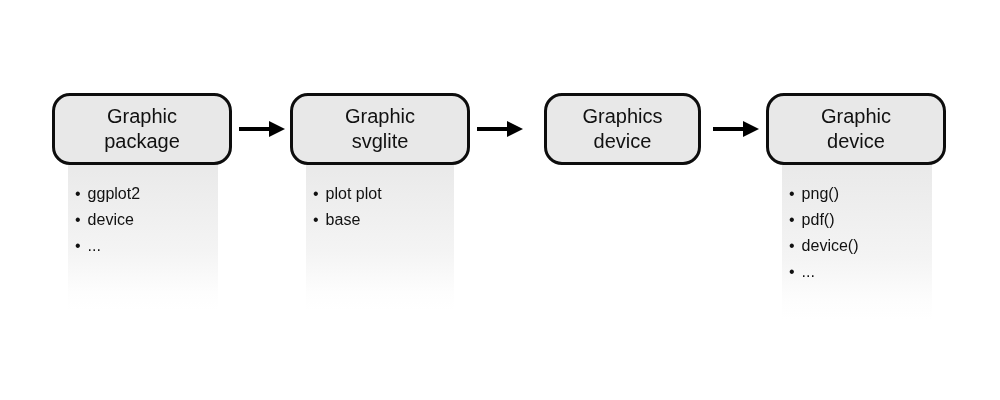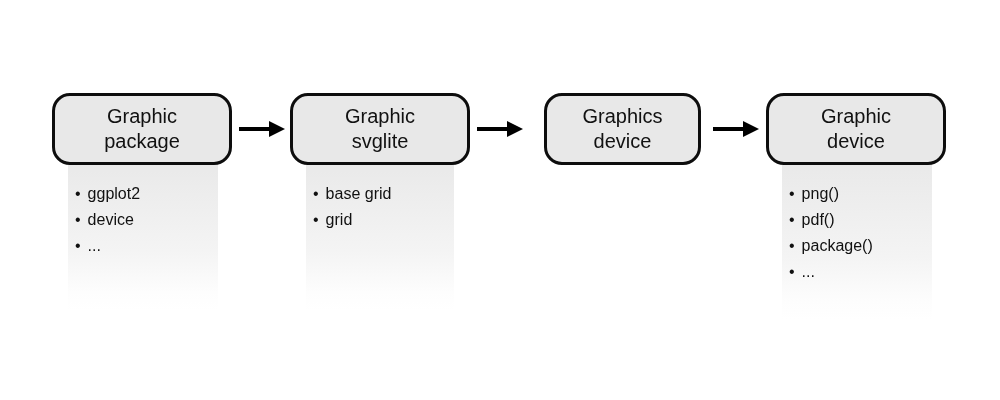--- a/index.html
+++ b/index.html
@@ -79,25 +79,25 @@
   </div>
 
   <svg class="arrow" style="left:238px;" viewBox="0 0 48 20">
     <line x1="1" y1="10" x2="33" y2="10" stroke="#000000" stroke-width="4"></line>
     <polygon points="31,2 47,10 31,18" fill="#000000"></polygon>
   </svg>
 
   <div class="panel" style="left:306px; width:148px; height:147px;">
     <div class="bullet-row">
       <span>•</span>
-      <span>base grid</span>
+      <span>plot plot</span>
     </div>
     <div class="bullet-row">
       <span>•</span>
-      <span>grid</span>
+      <span>base</span>
     </div>
   </div>
   <div class="node" style="left:290px; width:180px;">
     <span>Graphic</span>
     <span>svglite</span>
   </div>
 
   <svg class="arrow" style="left:476px;" viewBox="0 0 48 20">
     <line x1="1" y1="10" x2="33" y2="10" stroke="#000000" stroke-width="4"></line>
     <polygon points="31,2 47,10 31,18" fill="#000000"></polygon>
@@ -117,21 +117,21 @@
     <div class="bullet-row">
       <span>•</span>
       <span>png()</span>
     </div>
     <div class="bullet-row">
       <span>•</span>
       <span>pdf()</span>
     </div>
     <div class="bullet-row">
       <span>•</span>
-      <span>package()</span>
+      <span>device()</span>
     </div>
     <div class="bullet-row">
       <span>•</span>
       <span>...</span>
     </div>
   </div>
   <div class="node" style="left:766px; width:180px;">
     <span>Graphic</span>
     <span>device</span>
   </div>

